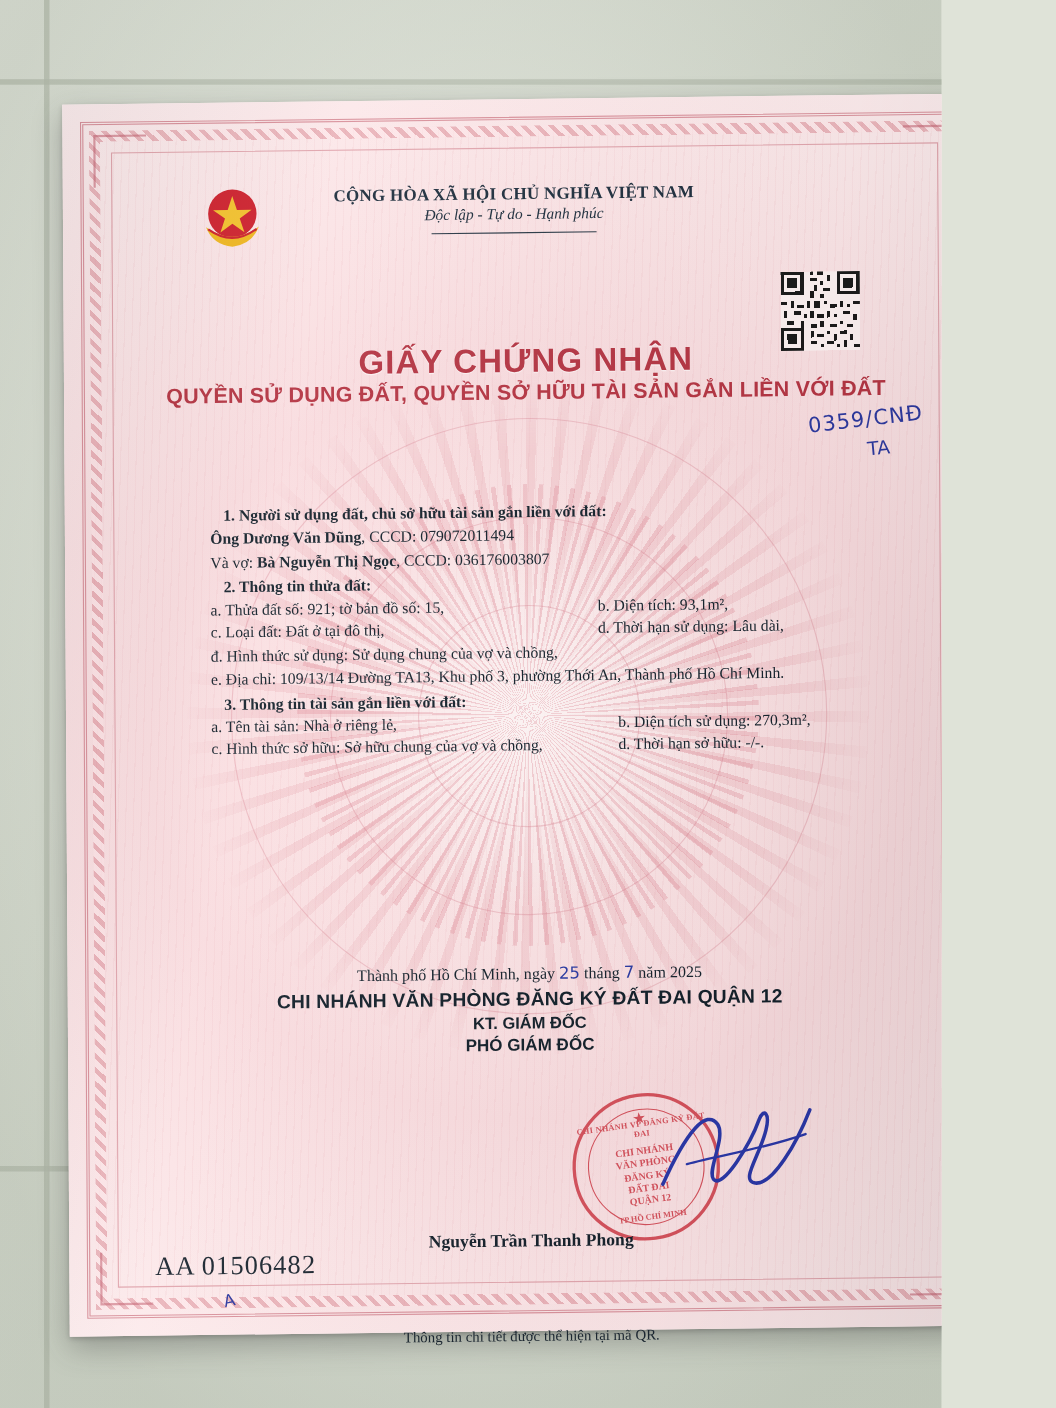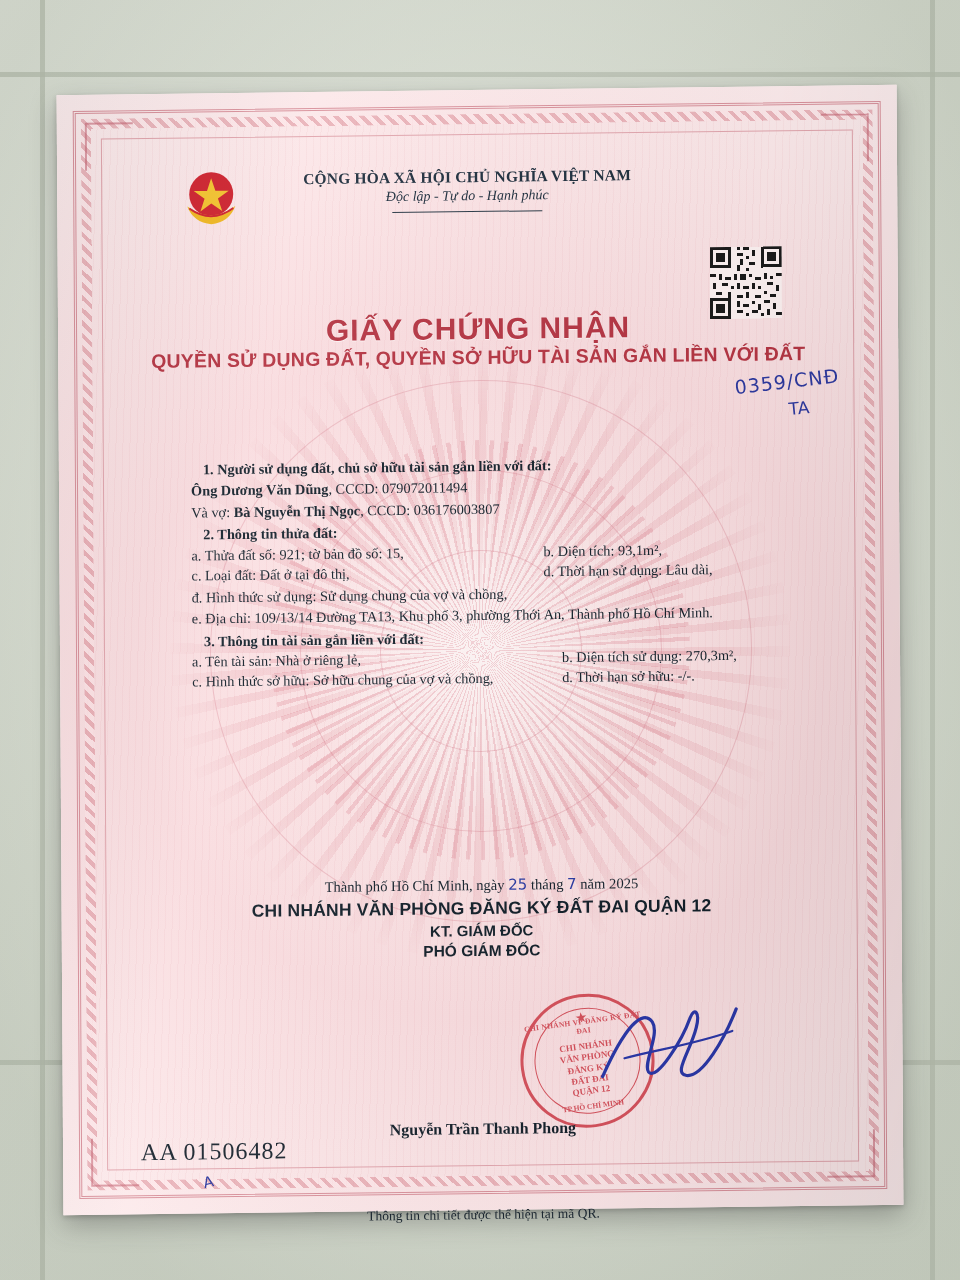--- a/index.html
+++ b/index.html
@@ -3,21 +3,21 @@
 <meta charset="utf-8">
 <style>
   html,body{margin:0;padding:0;}
   body{
     width:960px;height:1280px;overflow:hidden;
     background:#dfe3d8;
     font-family:"Liberation Serif", serif;
   }
   
   #scene{
-    position:relative;width:960px;height:1280px;
+    position:relative;width:856px;height:1280px;
     background:
       linear-gradient(135deg,#e6eae0 0%,#dde2d6 40%,#d4dacd 100%);
     overflow:hidden;
   }
   .tile-line{position:absolute;background:#b9c0b2;opacity:.75;}
   .tile-v{width:5px;height:1280px;}
   .tile-h{height:5px;width:960px;}
   .floor-shade{
     position:absolute;inset:0;
     background:radial-gradient(ellipse at 50% 45%, rgba(255,255,255,.25) 0%, rgba(120,130,115,.22) 85%);

